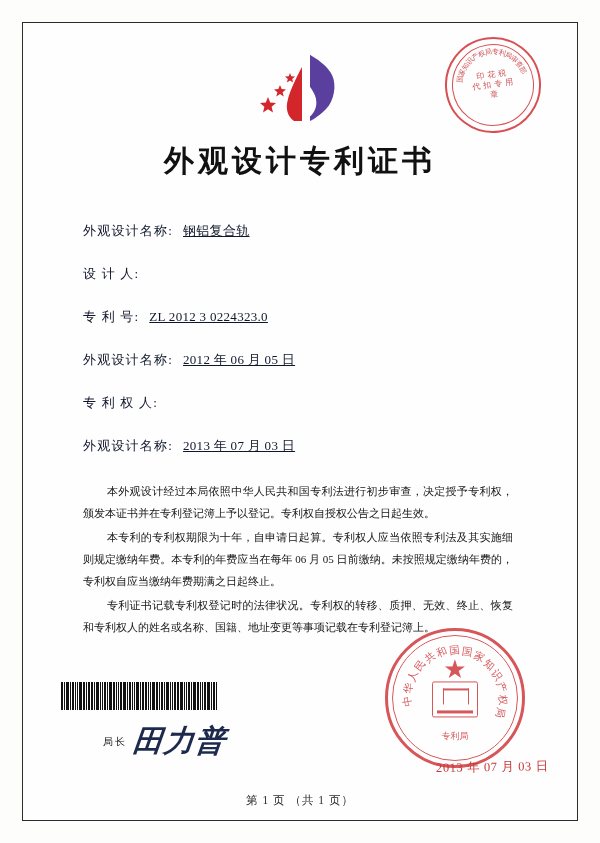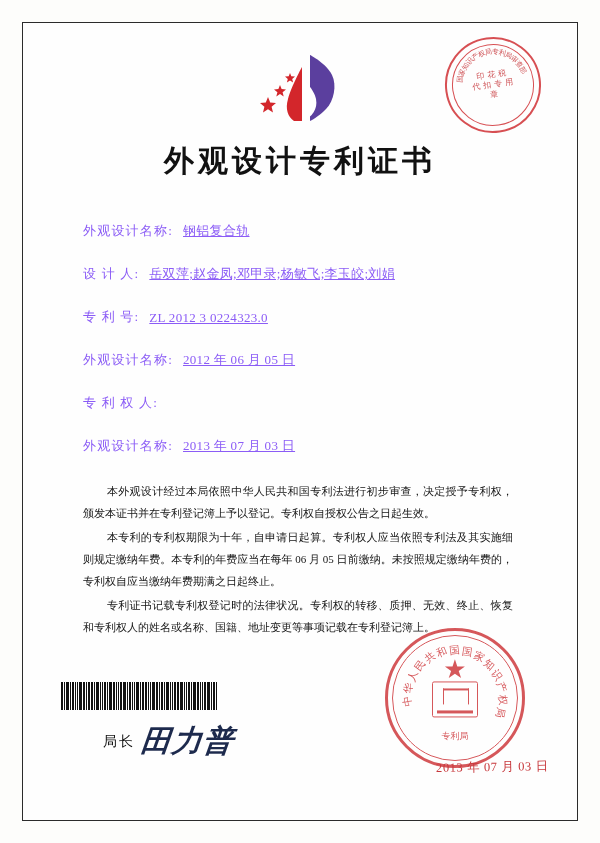--- a/index.html
+++ b/index.html
@@ -120,23 +120,23 @@
   }
 
   
   .fields {
     margin-top: 40px;
     padding-left: 26px;
     padding-right: 20px;
   }
   .field-row {
     display: flex;
-    align-items: flex-end;
+    align-items: center;
     font-size: 13px;
-    color: #8b5cf6;
+    color: #0f172a;
     margin-bottom: 25px;
     letter-spacing: 0.3px;
   }
   .field-label {
     white-space: nowrap;
     letter-spacing: 1.2px;
   }
   .field-value {
     margin-left: 10px;
     letter-spacing: 0.3px;
@@ -177,21 +177,21 @@
 
   
   .sig-row {
     position: absolute;
     left: 80px;
     bottom: 58px;
     display: flex;
     align-items: center;
   }
   .sig-label {
-    font-size: 14px;
+    font-size: 10px;
     color: #111;
     letter-spacing: 2px;
     margin-right: 6px;
   }
   .sig-handwrite {
     font-family: "Liberation Serif", serif;
     font-size: 30px;
     font-style: italic;
     font-weight: bold;
     color: #1d2a4d;
@@ -345,21 +345,20 @@
 
       <div class="doc-title">外观设计专利证书</div>
 
       <div class="fields">
         <div class="field-row">
           <span class="field-label">外观设计名称:</span>
           <span class="field-value">钢铝复合轨</span>
         </div>
         <div class="field-row">
           <span class="field-label">设  计  人:</span>
-          <span class="field-value">岳双萍;赵金凤;邓甲录;杨敏飞;李玉皎;刘娟</span>
         </div>
         <div class="field-row">
           <span class="field-label">专  利  号:</span>
           <span class="field-value">ZL 2012 3 0224323.0</span>
         </div>
         <div class="field-row">
           <span class="field-label">外观设计名称:</span>
           <span class="field-value">2012 年 06 月 05 日</span>
         </div>
         <div class="field-row">
@@ -461,16 +460,17 @@
             <span style="transform: rotate(55deg) translate(0px, -54px) rotate(0deg);">识</span>
             <span style="transform: rotate(70.5deg) translate(0px, -54px) rotate(0deg);">产</span>
             <span style="transform: rotate(86deg) translate(0px, -54px) rotate(0deg);">权</span>
             <span style="transform: rotate(101.5deg) translate(0px, -54px) rotate(0deg);">局</span>
           </div>
         <div class="bottom-text">专利局</div>
       </div>
 
       <div class="seal-date">2013 年 07 月 03 日</div>
 
+      <div class="footer">第 1 页 （共 1 页）</div>
 
     </div>
   </div>
 </div>
 
 </body></html>

